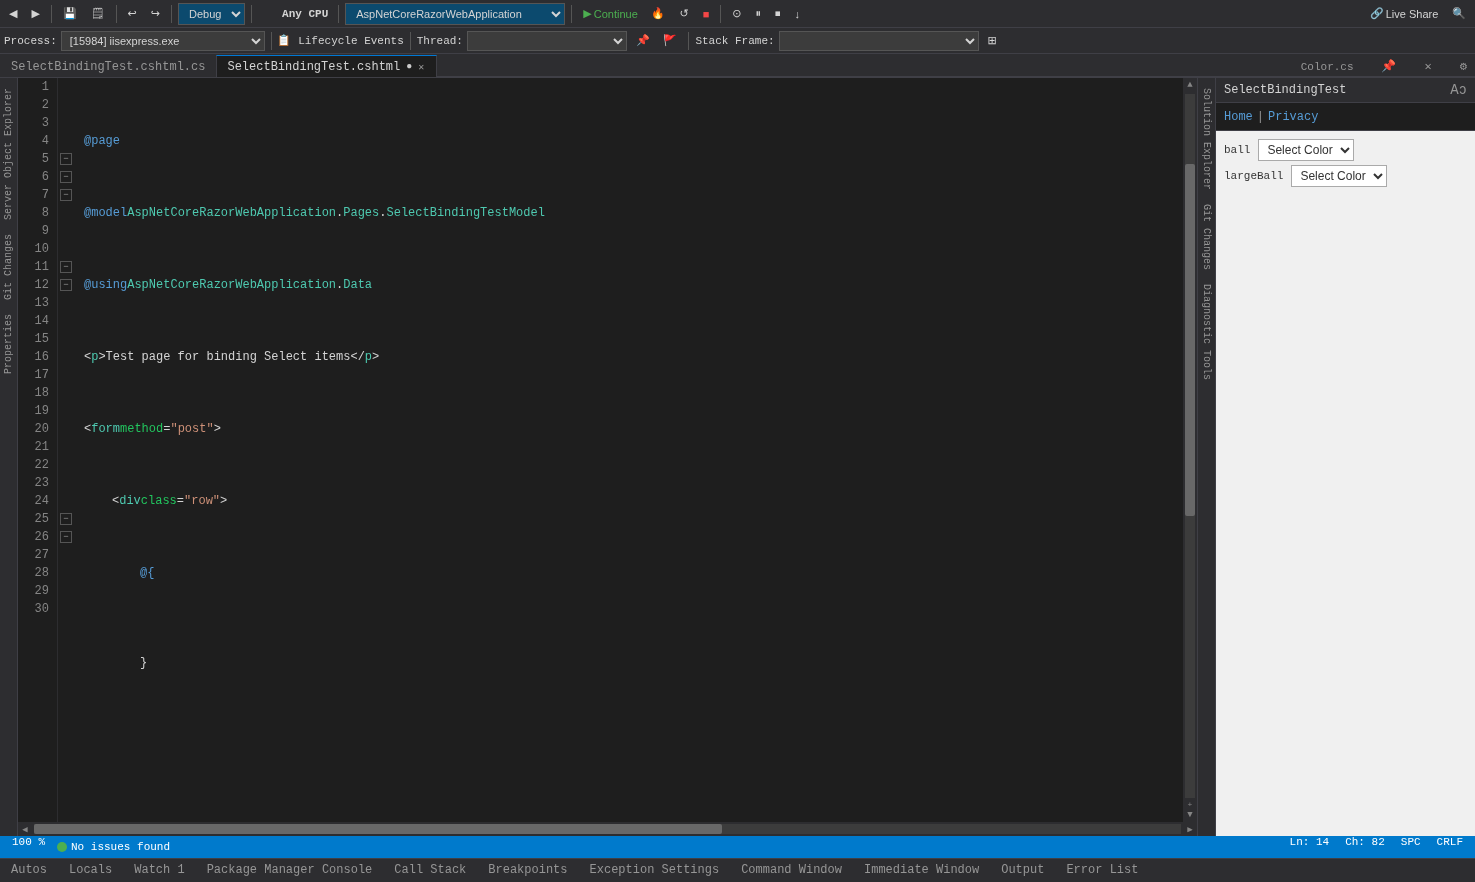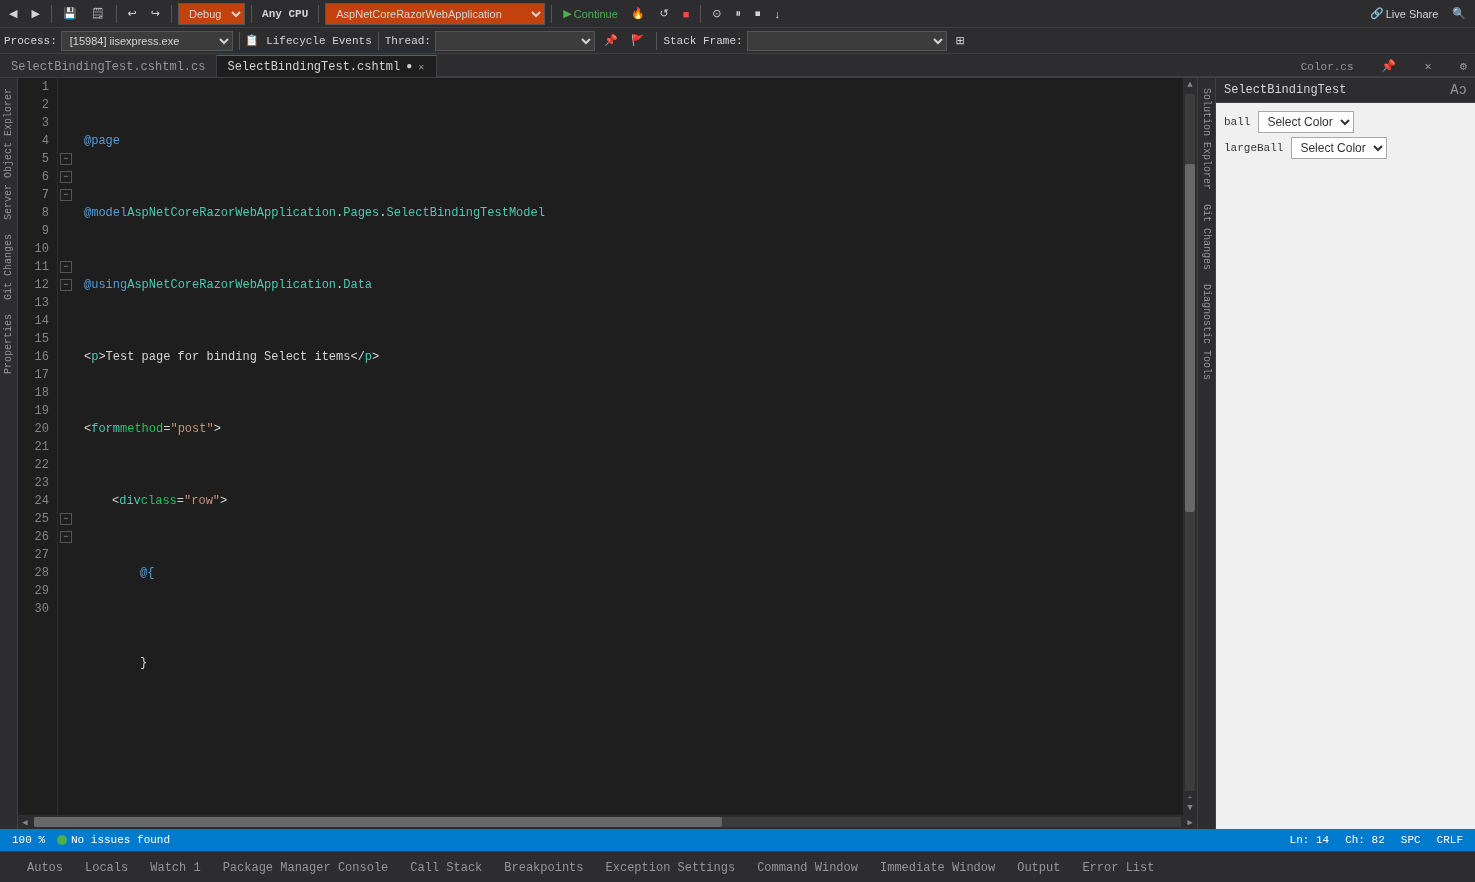--- a/index.html
+++ b/index.html
@@ -32,33 +32,34 @@
       color: #d4d4d4;
       padding: 2px 4px;
       font-size: 11px;
       cursor: pointer;
       display: flex;
       align-items: center;
       gap: 2px;
     }
     .toolbar-separator { width: 1px; height: 18px; background: #555; margin: 0 2px; }
     .toolbar-dropdown {
-      background: #c2410c;
+      background: #0c4a6e;
       border: 1px solid #555;
       color: #d4d4d4;
       padding: 2px 6px;
       font-size: 11px;
       height: 22px;
       cursor: pointer;
     }
     .cpu-label {
       color: #d4d4d4;
       font-size: 11px;
       padding: 0 4px;
       font-weight: bold;
+      margin-left: 20px;
     }
 
     
     .toolbar2 {
       background: #2d2d30;
       border-bottom: 1px solid #3f3f46;
       height: 26px;
       display: flex;
       align-items: center;
       padding: 0 4px;
@@ -287,44 +288,42 @@
     .preview-label-sm {
       font-size: 11px;
       color: #333;
     }
 
     
     .status-bar {
       background: #007acc;
       height: 22px;
       display: flex;
-      align-items: center;
       padding: 0 8px;
       gap: 8px;
       flex-shrink: 0;
       font-size: 11px;
       color: white;
     }
     .status-item { padding: 0 4px; white-space: nowrap; }
     .status-bar-right {
       margin-left: auto;
       display: flex;
       gap: 8px;
     }
 
     
     .bottom-tabs {
       background: #2d2d30;
-      height: 31px;
-      display: flex;
-      align-items: center;
+      height: 24px;
+      display: flex;
+      align-items: flex-end;
       border-top: 1px solid #3f3f46;
       flex-shrink: 0;
       overflow-x: auto;
-      padding-left: 16px;
     }
     .bottom-tab {
       height: 26px;
       padding: 0 10px;
       display: flex;
       align-items: center;
       font-size: 12px;
       cursor: pointer;
       color: #969696;
       border-top: 1px solid transparent;
@@ -438,21 +437,21 @@
   <div style="flex:1"></div>
   <button class="toolbar-btn">
     <span>🔗</span>
     <span>Live Share</span>
   </button>
   <button class="toolbar-btn">🔍</button>
 </div>
 
 <div class="toolbar2">
   <span>Process:</span>
-  <select class="toolbar-dropdown" style="width:172px">
+  <select class="toolbar-dropdown" style="width:204px">
     <option>[15984] iisexpress.exe</option>
   </select>
   <div class="toolbar-separator"></div>
   <span>📋 <span>Lifecycle Events</span></span>
   <div class="toolbar-separator"></div>
   <span>Thread:</span>
   <select class="toolbar-dropdown" style="width:160px"><option></option></select>
   <button class="toolbar-btn">📌</button>
   <button class="toolbar-btn">🚩</button>
   <div class="toolbar-separator"></div>
@@ -678,20 +677,25 @@
     <div class="right-sidebar-item">Diagnostic Tools</div>
   </div>
 
   <div class="right-panel">
 
     <div style="background:#2d2d30;border-bottom:1px solid #3f3f46;padding:4px 8px;display:flex;align-items:center;justify-content:space-between;">
       <span style="font-size:12px;color:#d4d4d4">SelectBindingTest</span>
       <span style="font-size:14px;color:#969696;cursor:pointer">Aↄ</span>
     </div>
 
+    <div class="nav-bar">
+      <a>Home</a>
+      <span>|</span>
+      <a>Privacy</a>
+    </div>
 
     <div class="preview-area">
       <div class="preview-row">
         <span class="preview-label-sm">ball</span>
         <select class="preview-select">
           <option>Select Color</option>
         </select>
       </div>
       <div class="preview-row">
         <span class="preview-label-sm">largeBall</span>

